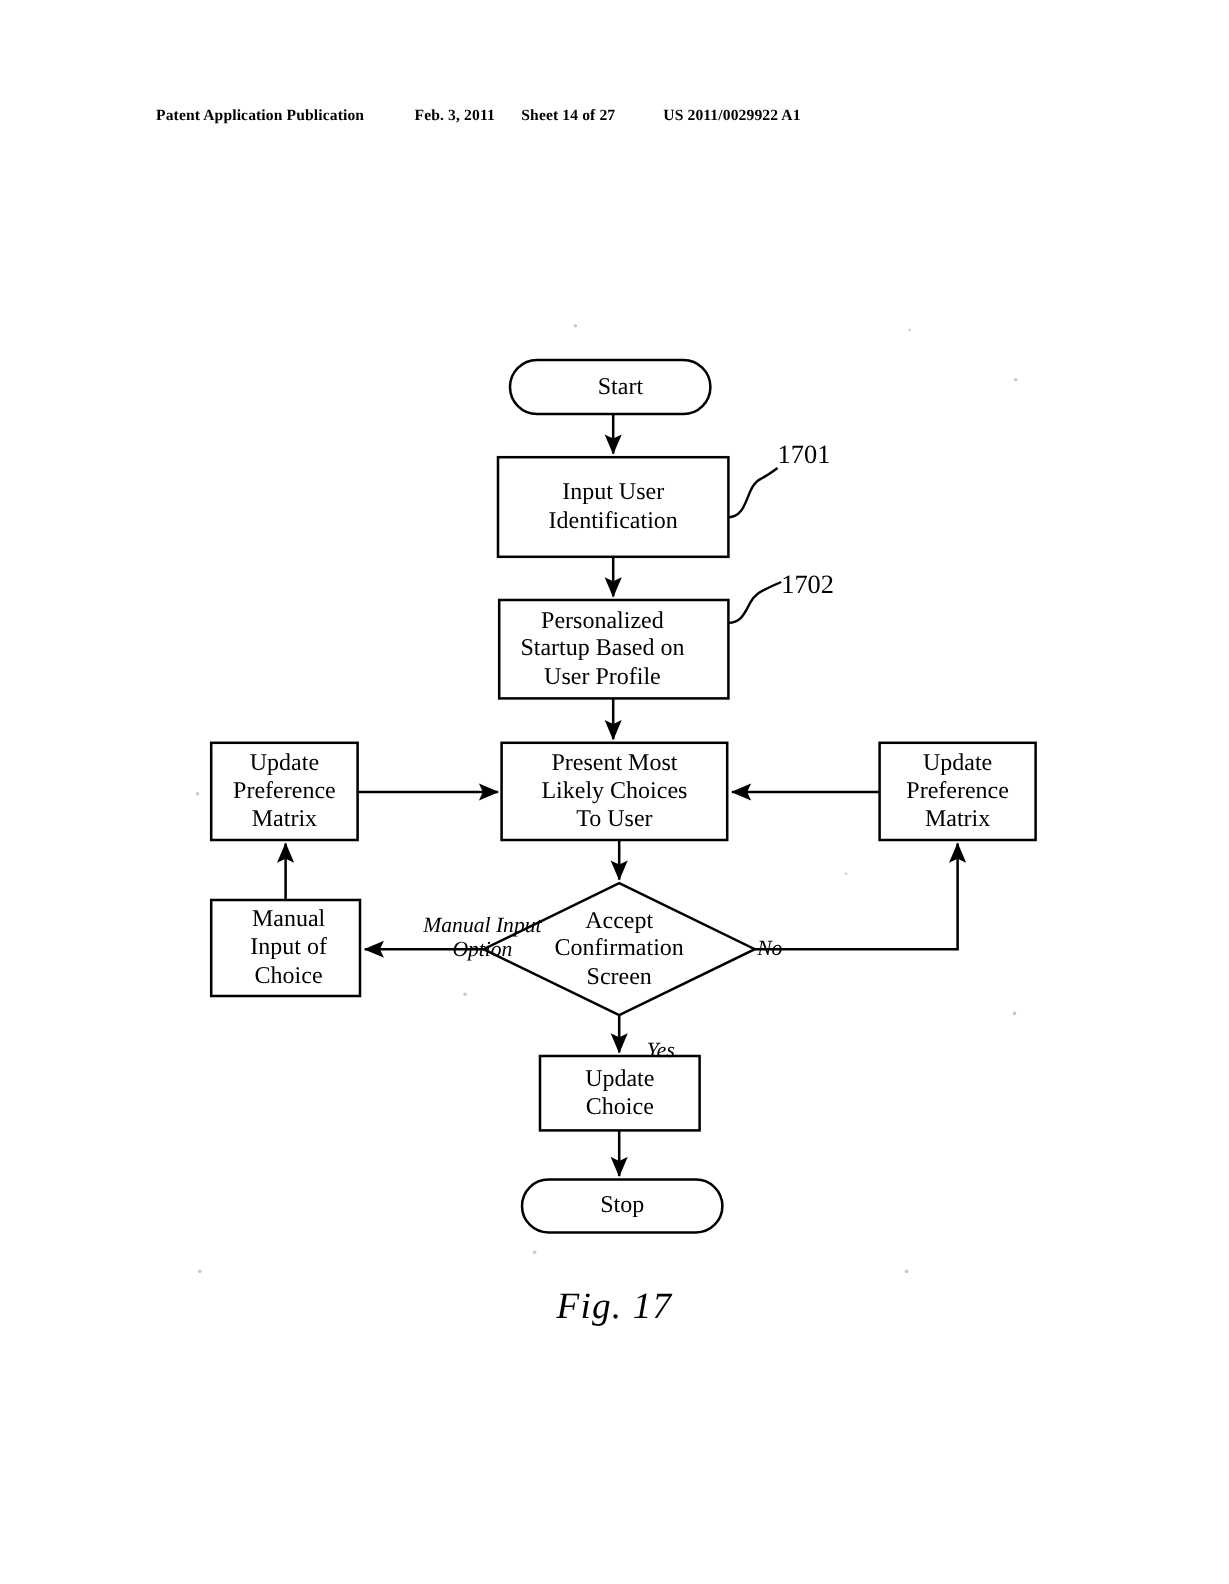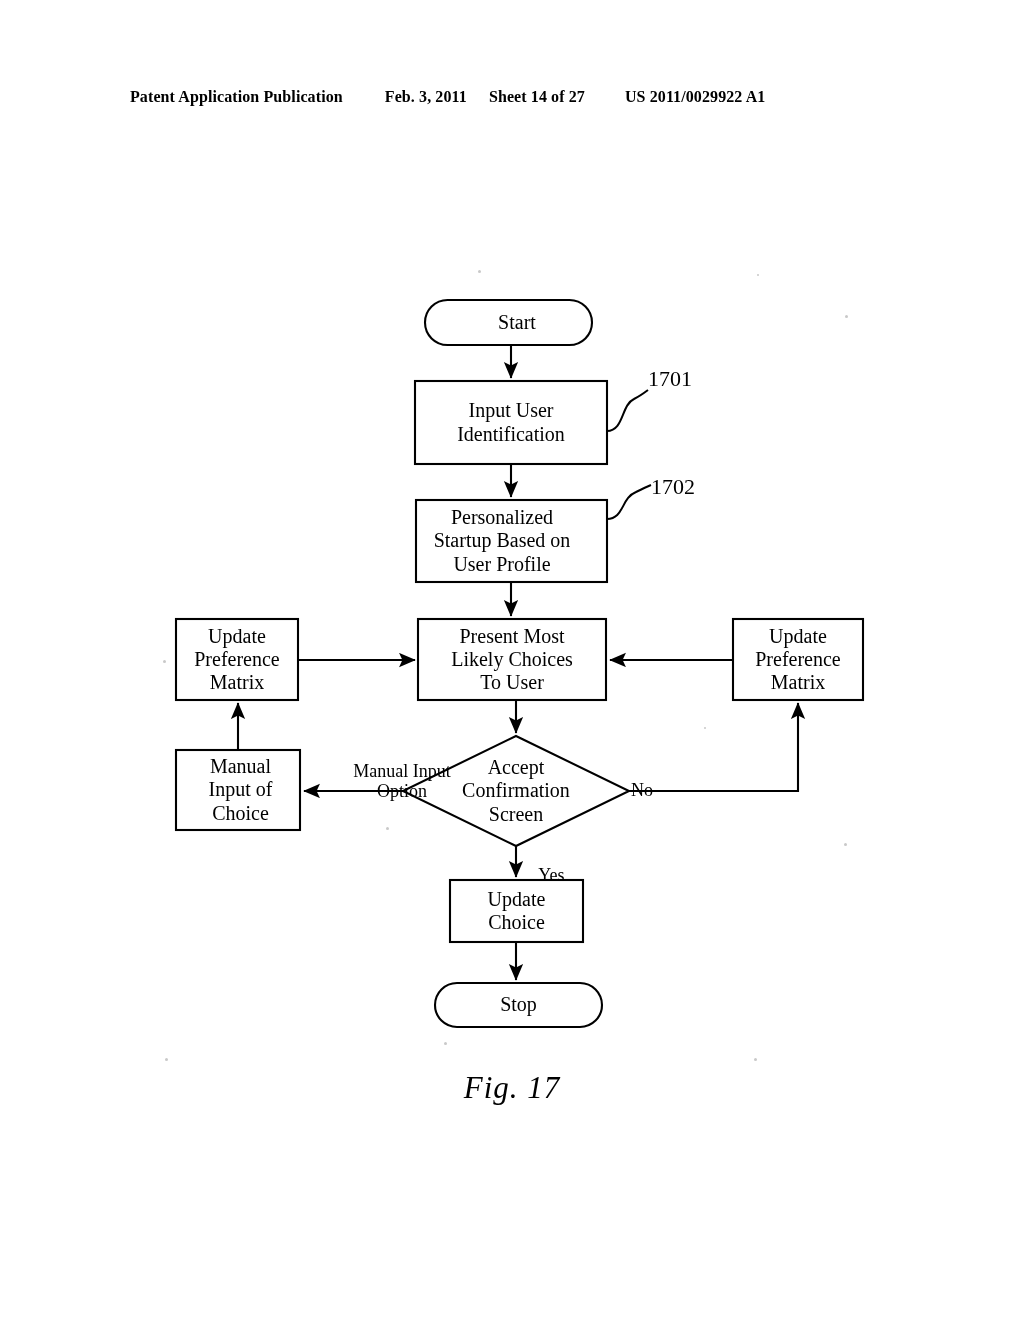--- a/index.html
+++ b/index.html
@@ -21,21 +21,21 @@
   .pub-header {
     position: absolute;
     top: 88px;
     left: 130px;
     width: 764px;
     height: 26px;
     display: flex;
     align-items: baseline;
     font-family: "Liberation Serif", "DejaVu Serif", serif;
     font-weight: bold;
-    font-size: 16px;
+    font-size: 13px;
     letter-spacing: 0.1px;
     white-space: nowrap;
   }
   .pub-header .h-pub   { margin-right: 42px; }
   .pub-header .h-date  { margin-right: 22px; }
   .pub-header .h-sheet { margin-right: 40px; }
   .pub-header .h-num   { }
 
   
   #flow-svg {
@@ -64,20 +64,21 @@
   .node-text span { display: block; }
 
   .edge-label {
     position: absolute;
     font-family: "Liberation Serif", "DejaVu Serif", serif;
     font-size: 18px;
     line-height: 1.1;
     color: #000;
     text-align: center;
     white-space: pre;
+    font-style: italic;
   }
   .ref-label {
     position: absolute;
     font-family: "Liberation Serif", "DejaVu Serif", serif;
     font-size: 22px;
     color: #000;
     white-space: nowrap;
   }
 
   .fig-caption {

